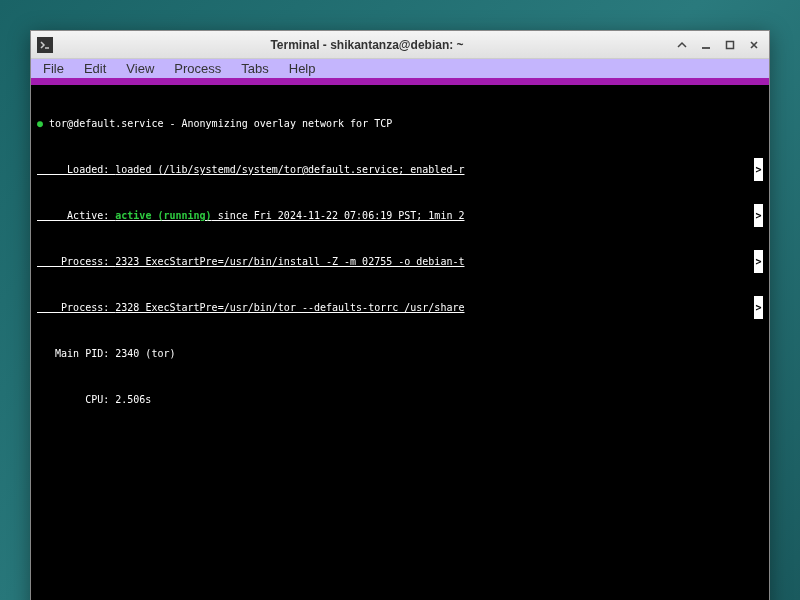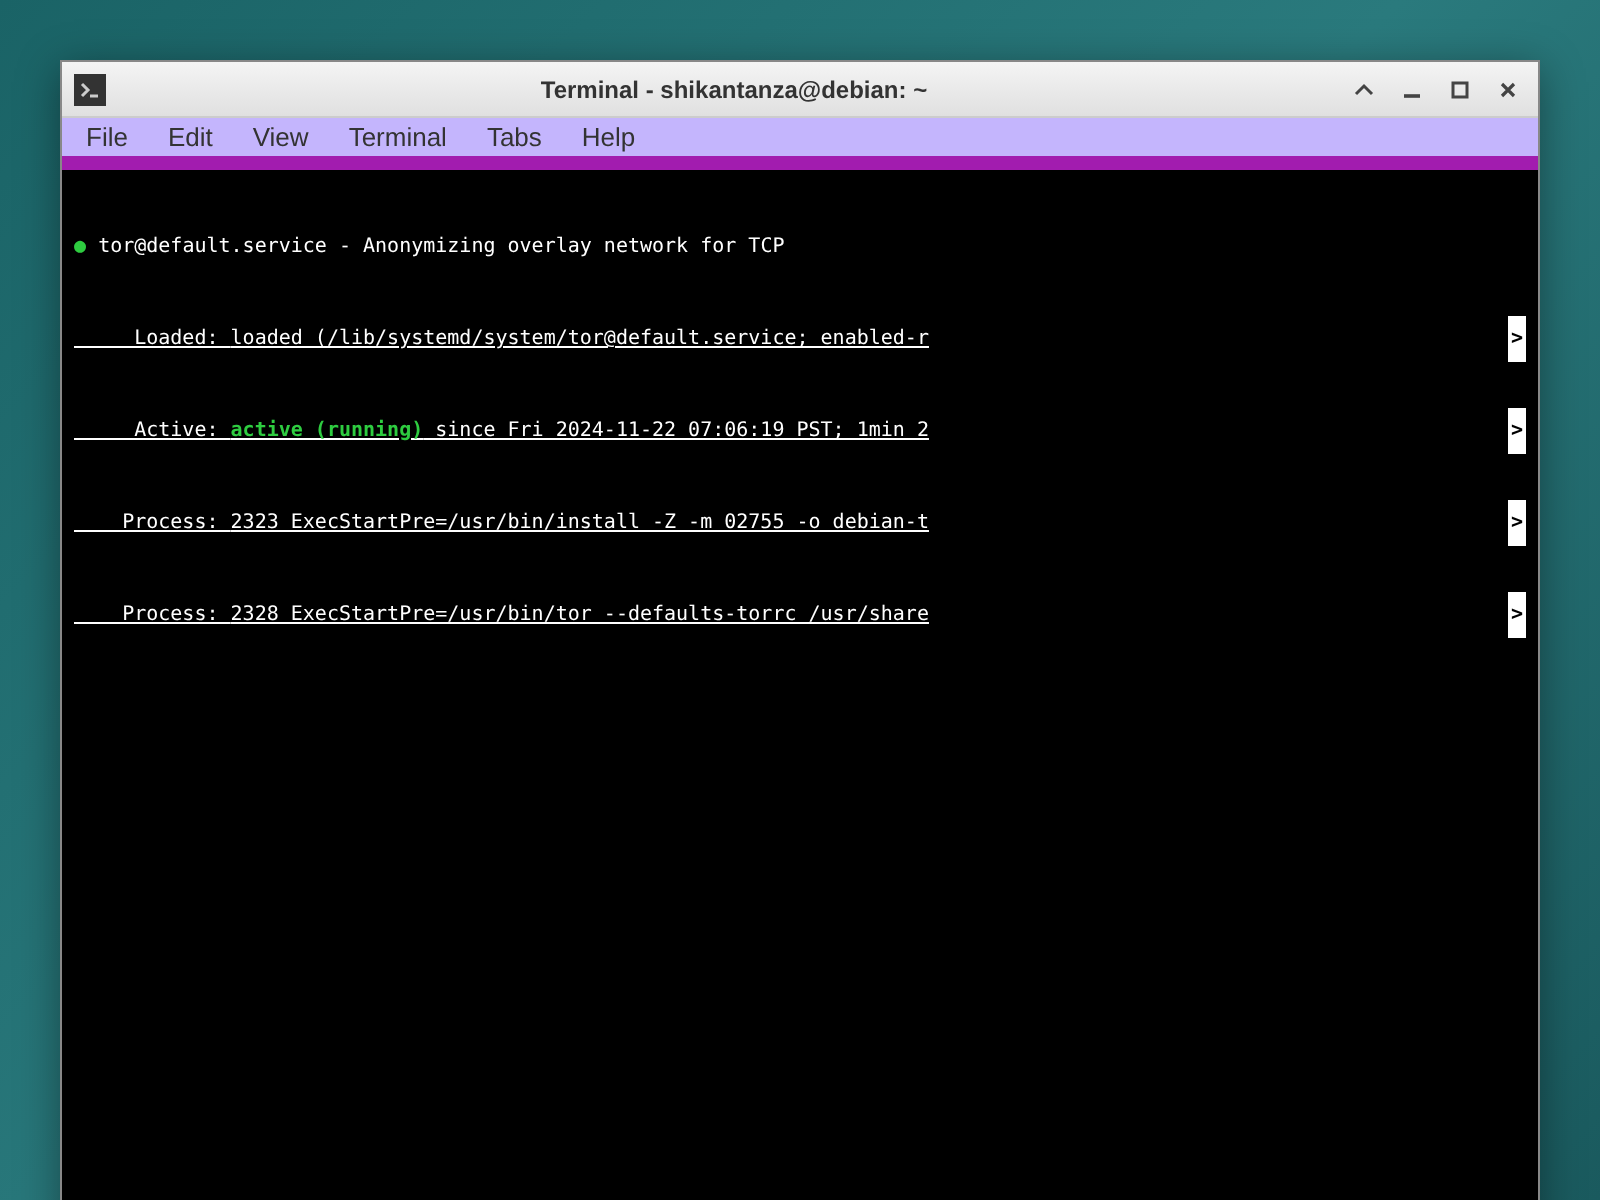--- a/index.html
+++ b/index.html
@@ -113,31 +113,33 @@
             <path d="M2 2 L8 8 M8 2 L2 8" stroke="#444" stroke-width="1.6"></path>
           </svg>
       </div>
     </div>
   </div>
 
   <div class="menubar">
     <span class="menu-item">File</span>
     <span class="menu-item">Edit</span>
     <span class="menu-item">View</span>
-    <span class="menu-item">Terminal</span>
+    <span class="menu-item">Process</span>
     <span class="menu-item">Tabs</span>
     <span class="menu-item">Help</span>
   </div>
 
   <div class="terminal-body">
 <div class="line"><span class="dot-green">●</span> <span>tor@default.service - Anonymizing overlay network for TCP</span></div>
 <div class="row"><span class="txt"><span>     Loaded: </span><span>loaded (/lib/systemd/system/tor@default.service; enabled-r</span></span><span class="arrow-indicator">&gt;</span></div>
 <div class="row"><span class="txt"><span>     Active: </span><span class="active-run">active (running)</span><span> since Fri 2024-11-22 07:06:19 PST; 1min 2</span></span><span class="arrow-indicator">&gt;</span></div>
 <div class="row"><span class="txt"><span>    Process: </span><span>2323 ExecStartPre=/usr/bin/install -Z -m 02755 -o debian-t</span></span><span class="arrow-indicator">&gt;</span></div>
 <div class="row"><span class="txt"><span>    Process: </span><span>2328 ExecStartPre=/usr/bin/tor --defaults-torrc /usr/share</span></span><span class="arrow-indicator">&gt;</span></div>
+<div class="line">   Main PID: 2340 (tor)</div>
+<div class="line">        CPU: 2.506s</div>
 
 
 
 
 
 
 
 
 
 

